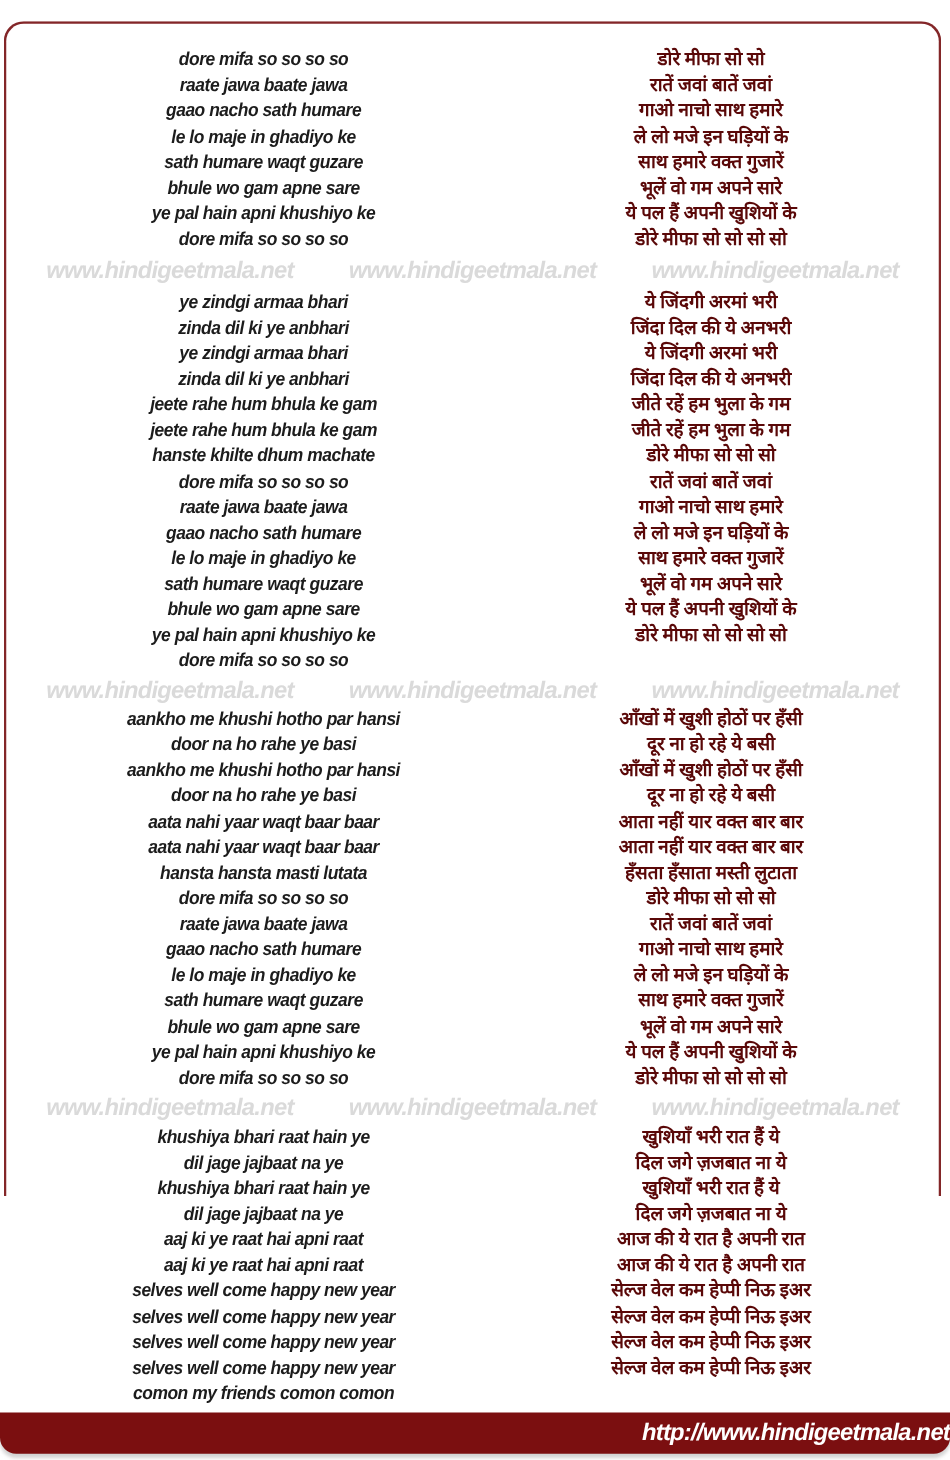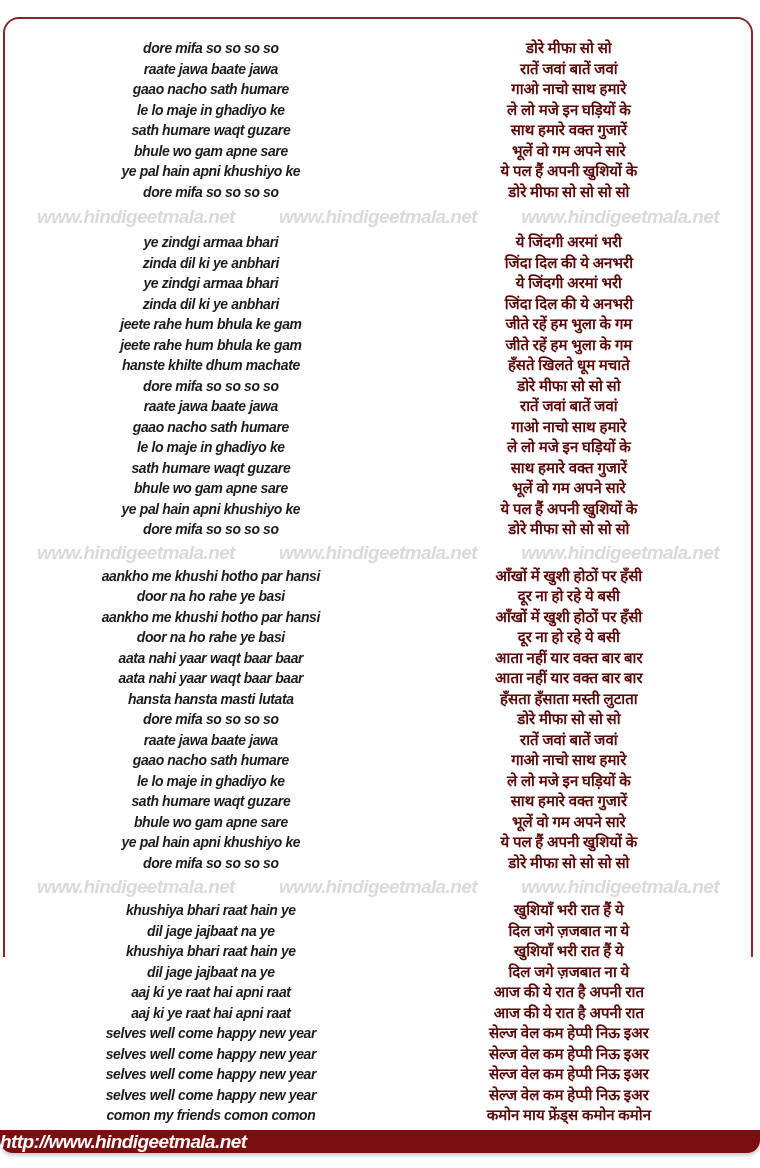--- a/index.html
+++ b/index.html
@@ -27,23 +27,23 @@
   }
   .wm-row{
     display:flex;justify-content:space-between;align-items:center;
     padding:0 32px;color:#dadada;font-size:19px;font-weight:bold;
     font-style:italic;letter-spacing:-0.6px;white-space:nowrap;gap:40px;
   }
   .wm-1{height:30px;}
   .wm-2{height:26px;}
   .wm-3{height:27px;}
   .footer-bar{
-    position:absolute;left:0;top:1130px;width:760px;height:23px;
+    position:absolute;left:0;top:1130px;width:760px;height:33px;
     background:#7b0f10;border-radius:0 0 13px 13px;
-    display:flex;align-items:center;justify-content:flex-start;
+    display:flex;align-items:center;justify-content:flex-end;
     box-shadow:0 3px 3px rgba(175,175,175,0.55);
   }
   .footer-url{
     color:#ffffff;font-size:19px;font-weight:bold;font-style:italic;
     letter-spacing:-0.6px;cursor:pointer;
   }
 </style>
 </head>
 <body>
 
@@ -97,21 +97,20 @@
           <div class="line">ye pal hain apni khushiyo ke</div>
           <div class="line">dore mifa so so so so</div>
         </div>
       <div class="col col-hi">
           <div class="line">ये जिंदगी अरमां भरी</div>
           <div class="line">जिंदा दिल की ये अनभरी</div>
           <div class="line">ये जिंदगी अरमां भरी</div>
           <div class="line">जिंदा दिल की ये अनभरी</div>
           <div class="line">जीते रहें हम भुला के गम</div>
           <div class="line">जीते रहें हम भुला के गम</div>
-          <div class="line">हँसते खिलते धूम मचाते</div>
           <div class="line">डोरे मीफा सो सो सो</div>
           <div class="line">रातें जवां बातें जवां</div>
           <div class="line">गाओ नाचो साथ हमारे</div>
           <div class="line">ले लो मजे इन घड़ियों के</div>
           <div class="line">साथ हमारे वक्त गुजारें</div>
           <div class="line">भूलें वो गम अपने सारे</div>
           <div class="line">ये पल हैं अपनी खुशियों के</div>
           <div class="line">डोरे मीफा सो सो सो सो</div>
         </div>
     </div>
@@ -183,21 +182,20 @@
           <div class="line">खुशियाँ भरी रात हैं ये</div>
           <div class="line">दिल जगे ज़जबात ना ये</div>
           <div class="line">खुशियाँ भरी रात हैं ये</div>
           <div class="line">दिल जगे ज़जबात ना ये</div>
           <div class="line">आज की ये रात है अपनी रात</div>
           <div class="line">आज की ये रात है अपनी रात</div>
           <div class="line">सेल्ज वेल कम हेप्पी निऊ इअर</div>
           <div class="line">सेल्ज वेल कम हेप्पी निऊ इअर</div>
           <div class="line">सेल्ज वेल कम हेप्पी निऊ इअर</div>
           <div class="line">सेल्ज वेल कम हेप्पी निऊ इअर</div>
-          <div class="line">कमोन माय फ्रेंड्स कमोन कमोन</div>
         </div>
     </div>
 
   </div>
 </div>
 
 <div class="footer-bar">
   <span class="footer-url">http://www.hindigeetmala.net</span>
 </div>
 

